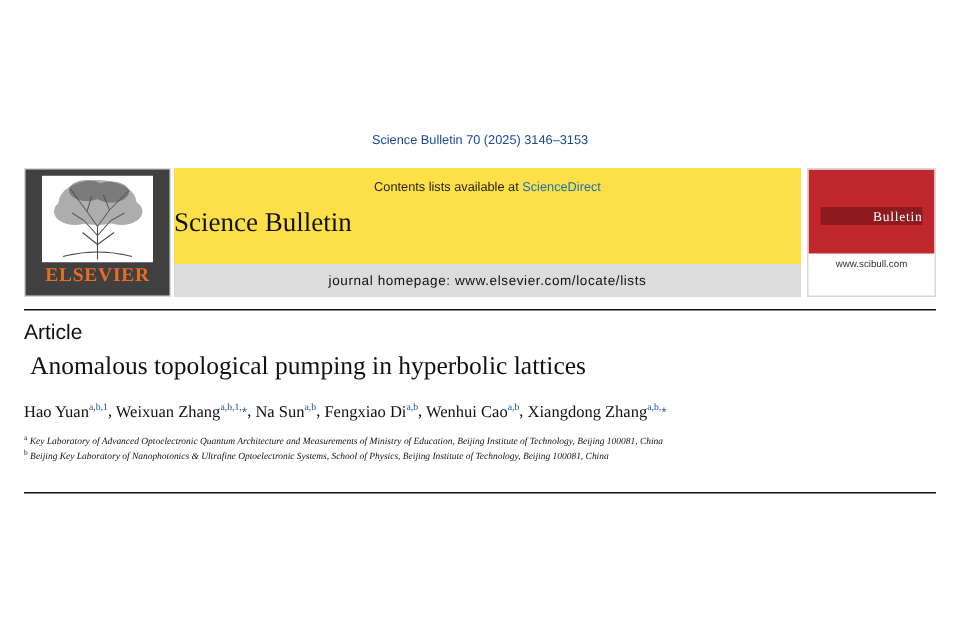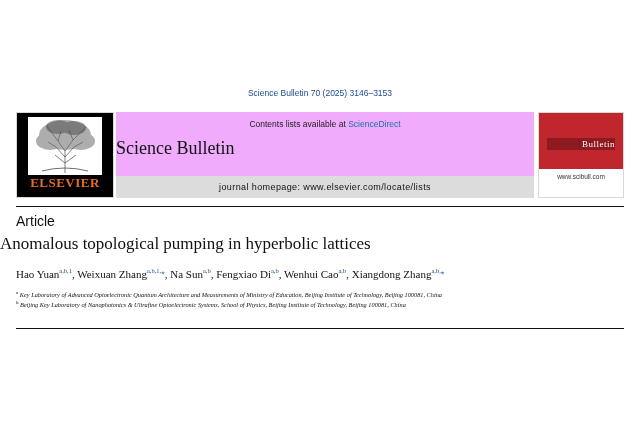--- a/index.html
+++ b/index.html
@@ -38,21 +38,21 @@
     width: 608px;
     height: 86px;
   }
   .elsevier-box {
     position: absolute;
     left: 0;
     top: 0;
     width: 98px;
     height: 86px;
     border: 1px solid #d8d8d8;
-    background: #000000;
+    background: #404040;
     box-sizing: border-box;
     overflow: hidden;
   }
   .elsevier-tree {
     position: absolute;
     left: 50%;
     top: 4px;
     transform: translateX(-50%);
   }
   .elsevier-word {
@@ -66,21 +66,21 @@
     letter-spacing: 0.5px;
     color: #e86c24;
     font-weight: bold;
   }
   .center-box {
     position: absolute;
     left: 100px;
     top: 0;
     width: 418px;
     height: 86px;
-    background: #f0abfc;
+    background: #fde047;
     box-sizing: border-box;
   }
   .contents-line {
     position: absolute;
     top: 7px;
     left: 0;
     width: 100%;
     text-align: center;
     font-family: "Liberation Sans", sans-serif;
     font-size: 8.5px;
@@ -183,21 +183,21 @@
   .article-type {
     position: absolute;
     left: 16px;
     top: 213px;
     font-family: "Liberation Sans", sans-serif;
     font-size: 14px;
     color: #111;
   }
   .paper-title {
     position: absolute;
-    left: 0;
+    left: 20px;
     top: 234px;
     width: 600px;
     font-family: "Liberation Serif", serif;
     font-size: 17px;
     color: #111;
   }
   .authors {
     position: absolute;
     left: 16px;
     top: 266px;

